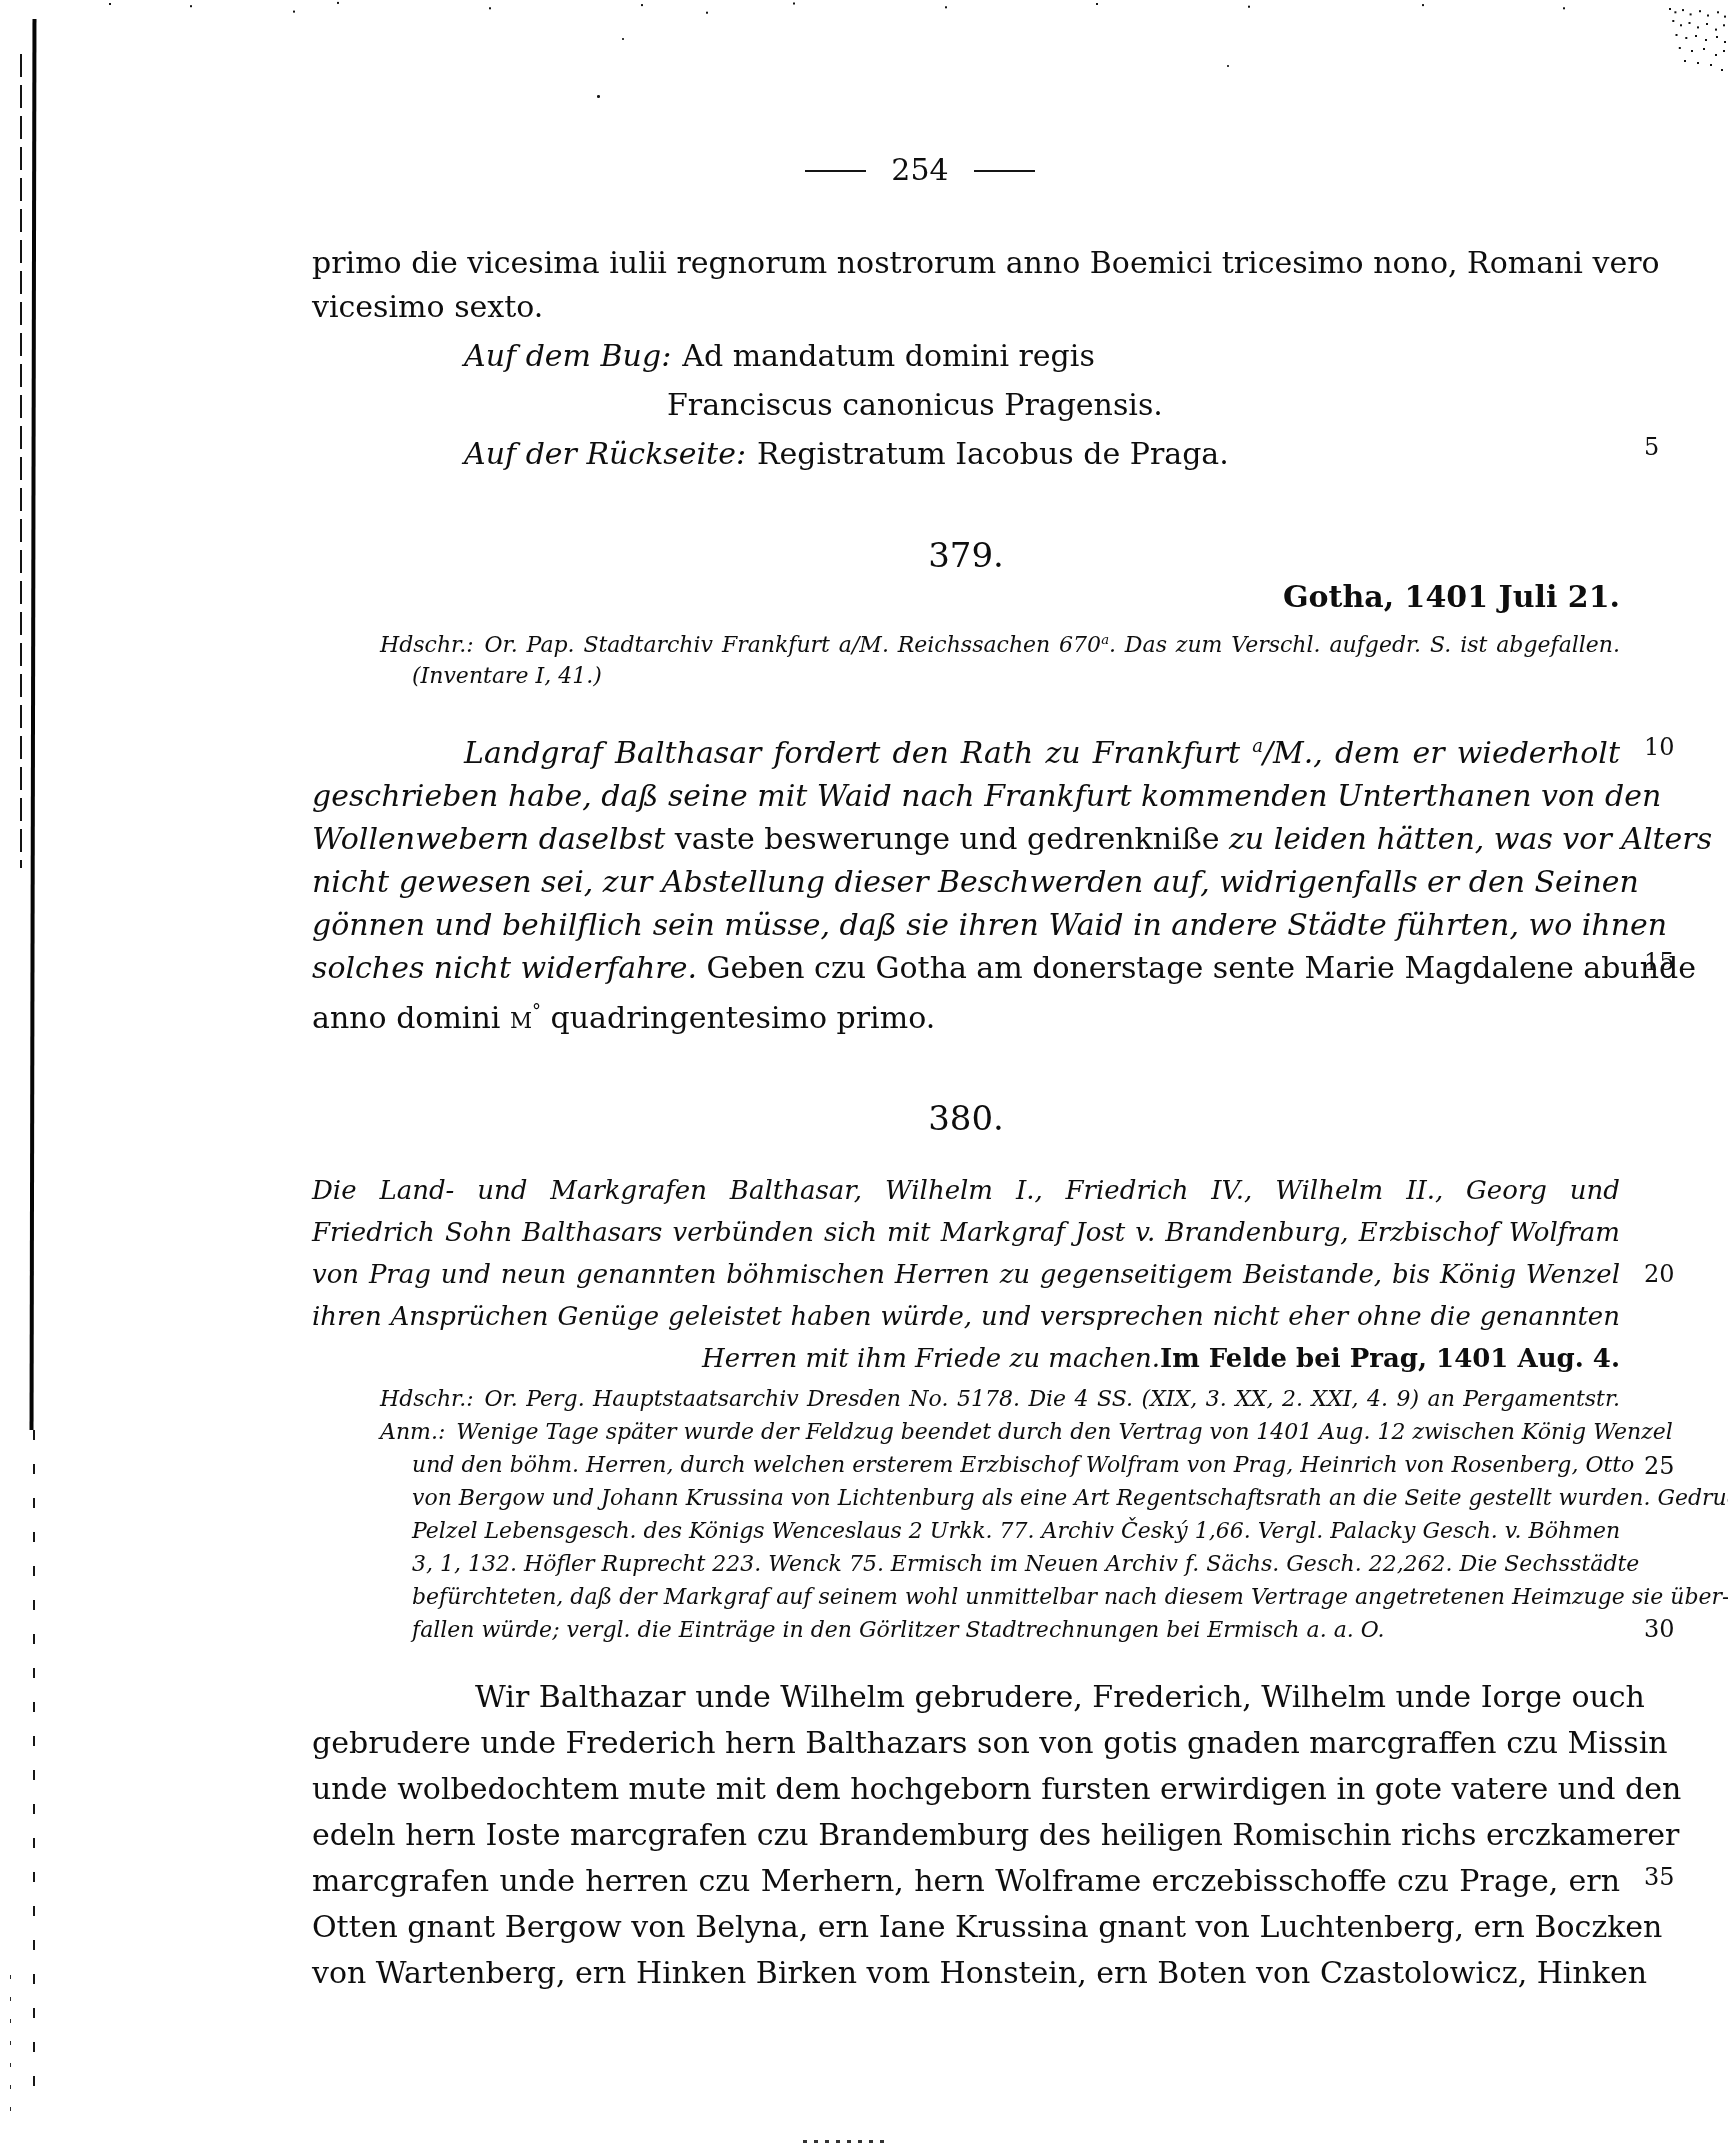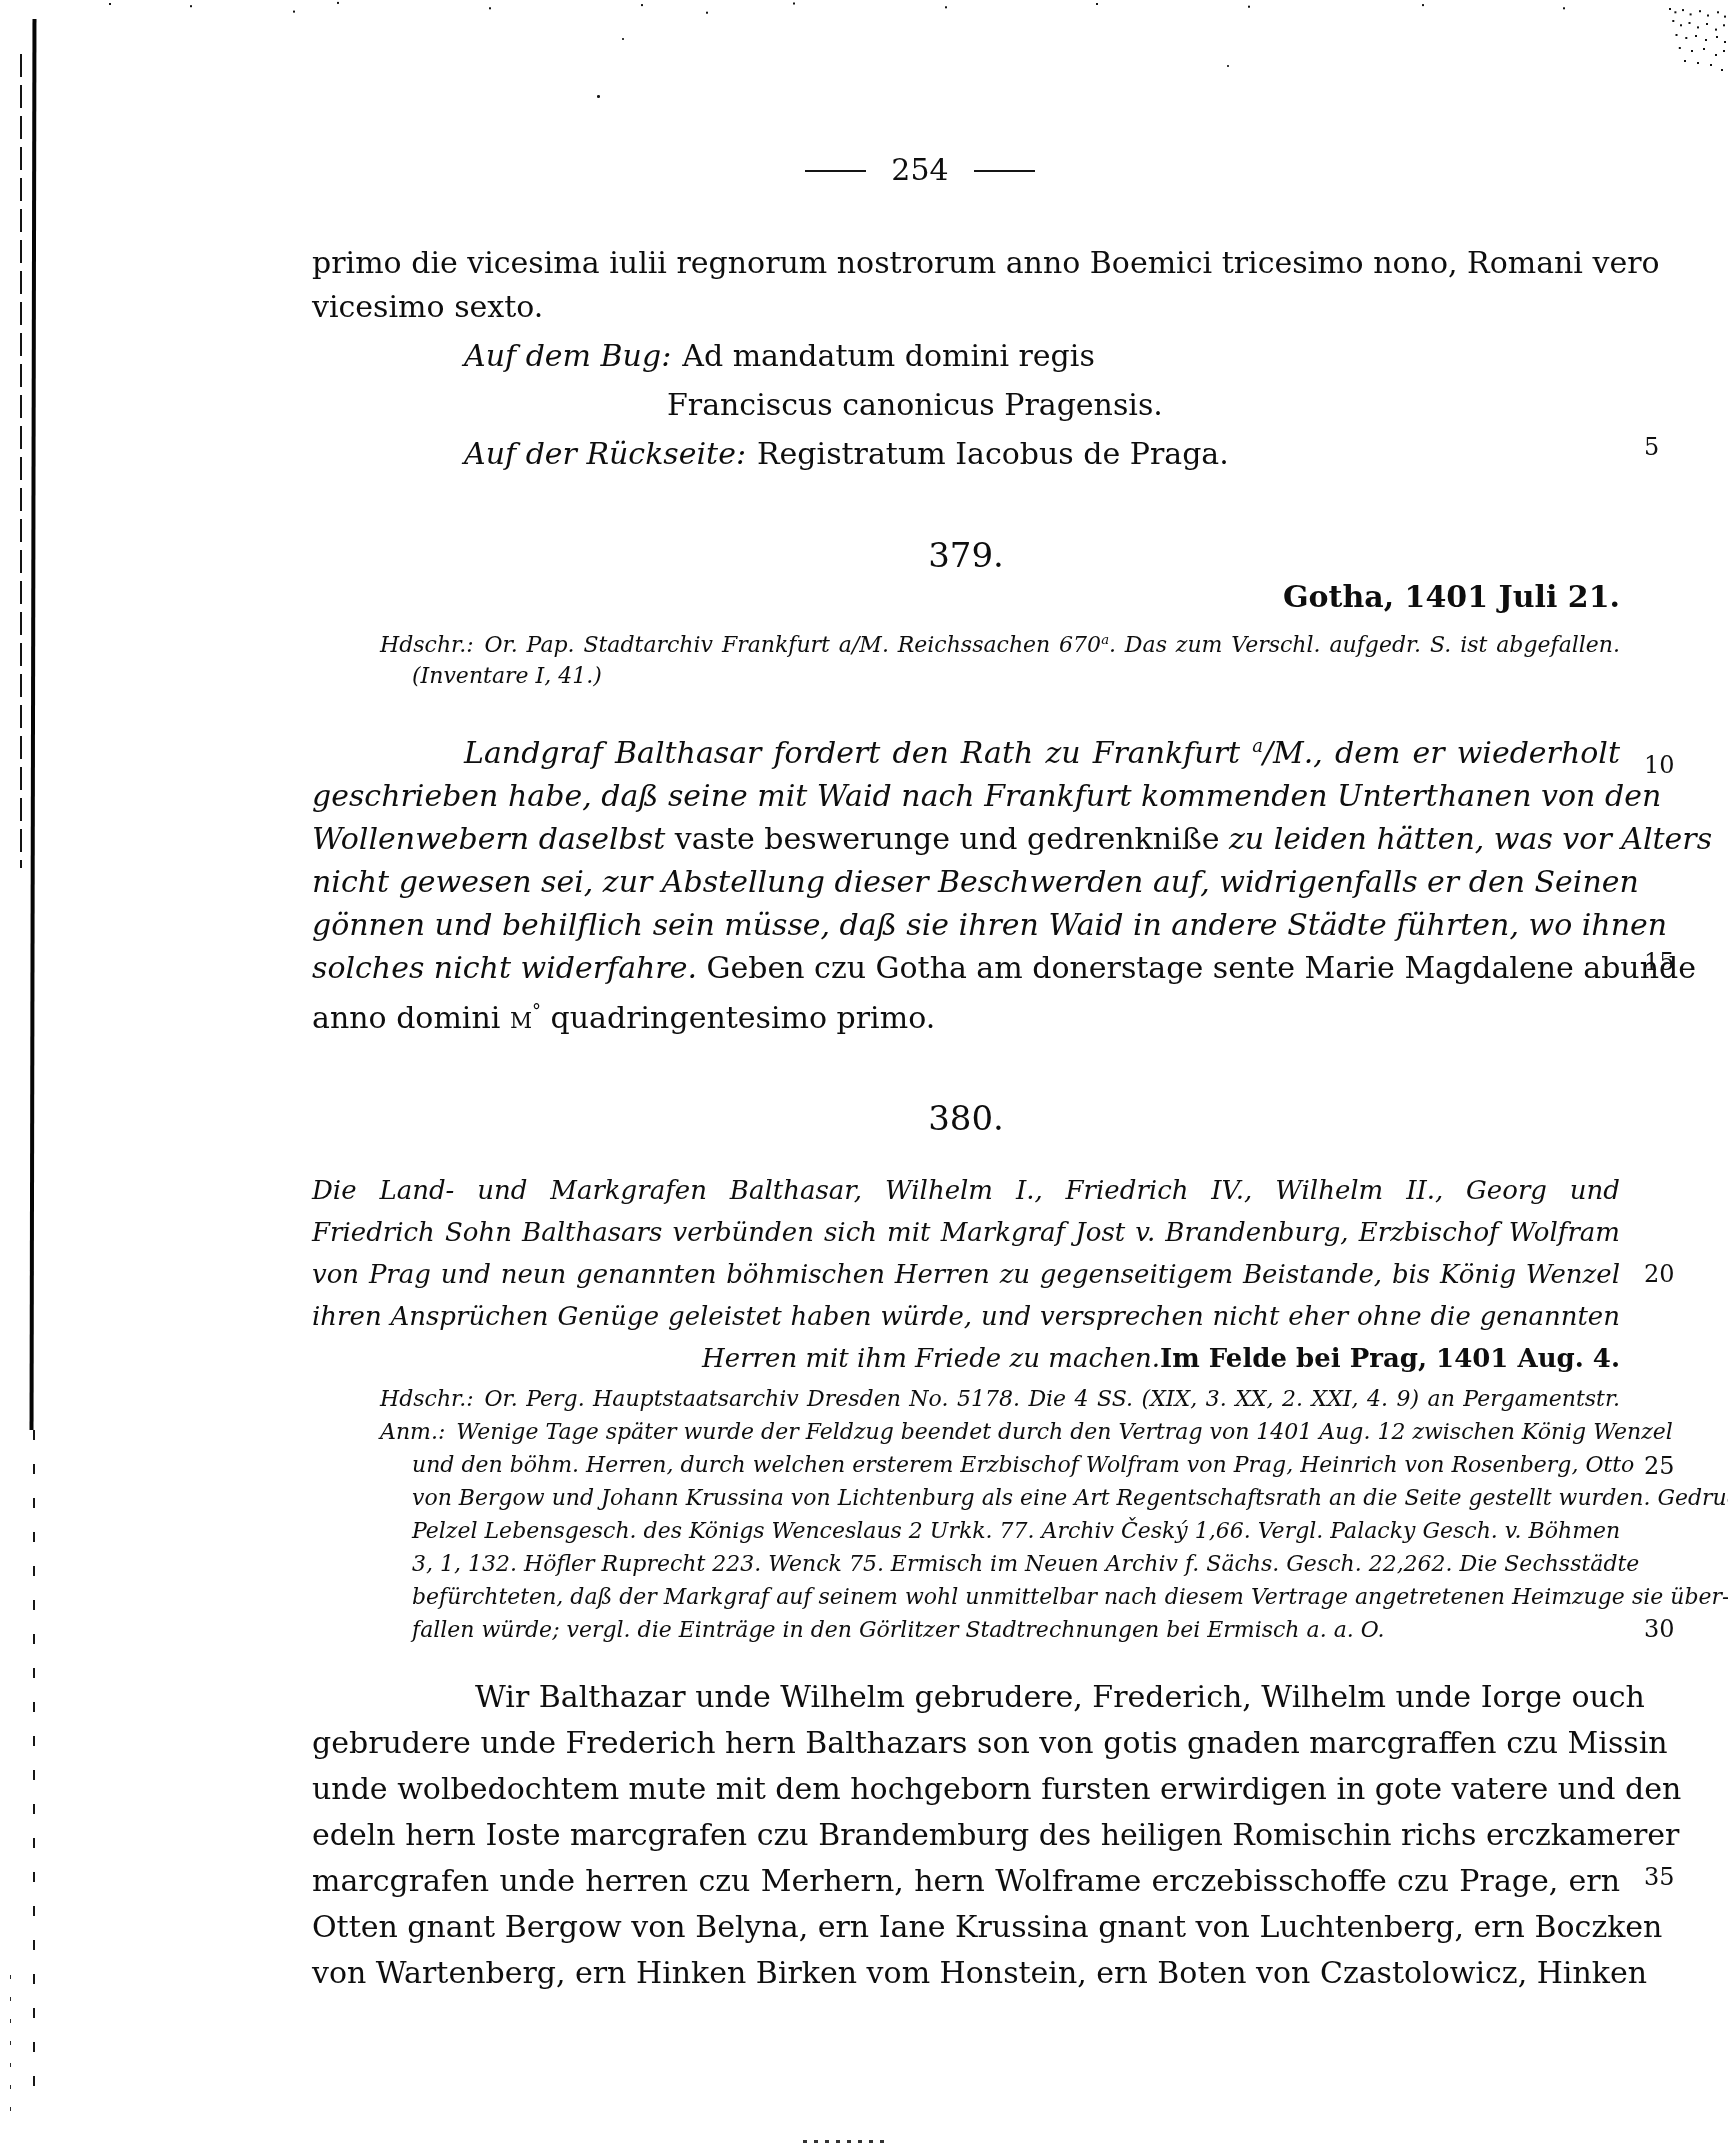--- a/index.html
+++ b/index.html
@@ -136,19 +136,19 @@
   <div class="ln i300">Wir Balthazar unde Wilhelm gebrudere, Frederich, Wilhelm unde Iorge ouch</div>
   <div class="ln">gebrudere unde Frederich hern Balthazars son von gotis gnaden marcgraffen czu Missin</div>
   <div class="ln">unde wolbedochtem mute mit dem hochgeborn fursten erwirdigen in gote vatere und den</div>
   <div class="ln">edeln hern Ioste marcgrafen czu Brandemburg des heiligen Romischin richs erczkamerer</div>
   <div class="ln">marcgrafen unde herren czu Merhern, hern Wolframe erczebisschoffe czu Prage, ern</div>
   <div class="ln">Otten gnant Bergow von Belyna, ern Iane Krussina gnant von Luchtenberg, ern Boczken</div>
   <div class="ln">von Wartenberg, ern Hinken Birken vom Honstein, ern Boten von Czastolowicz, Hinken</div>
 </div>
 
 <div class="margin-num" style="top:434px;">5</div>
-<div class="margin-num" style="top:734px;margin-top:18px;">10</div>
+<div class="margin-num" style="top:734px;">10</div>
 <div class="margin-num" style="top:949px;">15</div>
 <div class="margin-num" style="top:1261px;">20</div>
 <div class="margin-num" style="top:1453px;">25</div>
 <div class="margin-num" style="top:1616px;">30</div>
 <div class="margin-num" style="top:1864px;">35</div>
 
 
 </body></html>

